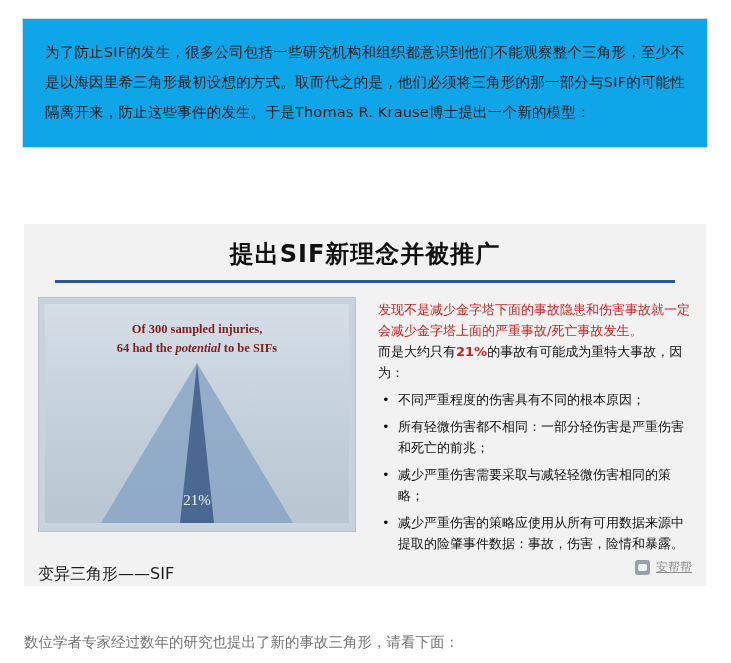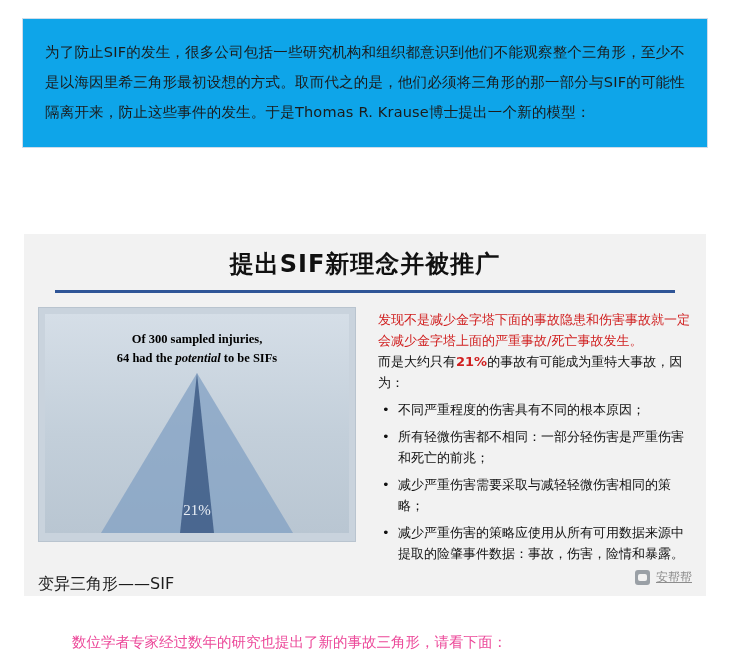--- a/index.html
+++ b/index.html
@@ -33,21 +33,21 @@
     color: #1b1b1b;
     text-align: justify;
     letter-spacing: 0.2px;
     font-family: "DejaVu Sans", "Liberation Sans", sans-serif;
   }
 
   
   .figure-card {
     position: absolute;
     left: 24px;
-    top: 234px;
+    top: 224px;
     width: 682px;
     height: 362px;
     background: #f2f2f2;
     box-sizing: border-box;
   }
   .figure-title {
     text-align: center;
     font-size: 24px;
     font-weight: bold;
     color: #111111;
@@ -88,21 +88,21 @@
     background: linear-gradient(180deg,#d5dee7 0%, #c3cfda 55%, #b9c6d2 100%);
   }
   .photo-caption-top {
     position: absolute;
     left: 0;
     right: 0;
     top: 22px;
     text-align: center;
     font-size: 12.5px;
     line-height: 19px;
-    color: #000000;
+    color: #7f1d1d;
     font-family: "Liberation Serif", serif;
     font-weight: bold;
   }
   .photo-caption-top em {
     font-style: italic;
   }
   .big-triangle {
     position: absolute;
     left: 50%;
     transform: translateX(-50%);
@@ -207,23 +207,22 @@
     background: #f2f2f2;
   }
 
   
   .bottom-text {
     position: absolute;
     left: 24px;
     top: 630px;
     font-size: 14.5px;
     line-height: 24px;
-    color: #ec4899;
-    font-family: "DejaVu Sans", "Liberation Sans", sans-serif;
-    margin-left: 48px;
+    color: #737373;
+    font-family: "DejaVu Sans", "Liberation Sans", sans-serif;
   }
 </style>
 </head>
 <body>
 
 <div class="intro-box">
   <div class="intro-text">为了防止SIF的发生，很多公司包括一些研究机构和组织都意识到他们不能观察整个三角形，至少不是以海因里希三角形最初设想的方式。取而代之的是，他们必须将三角形的那一部分与SIF的可能性隔离开来，防止这些事件的发生。于是Thomas R. Krause博士提出一个新的模型：</div>
 </div>
 
 <div class="figure-card">

